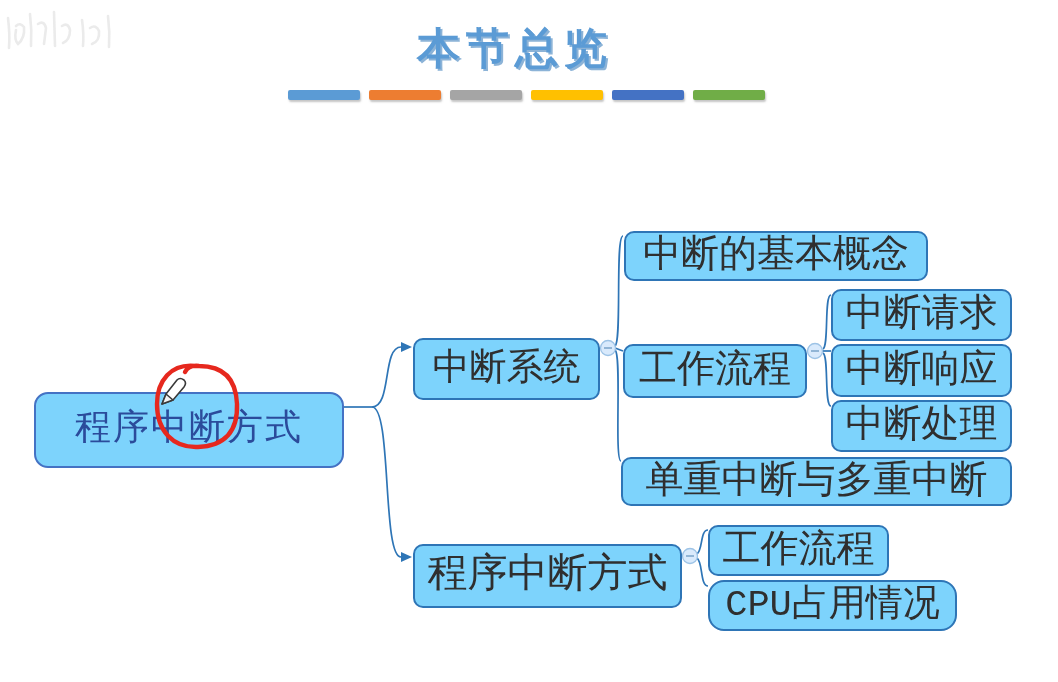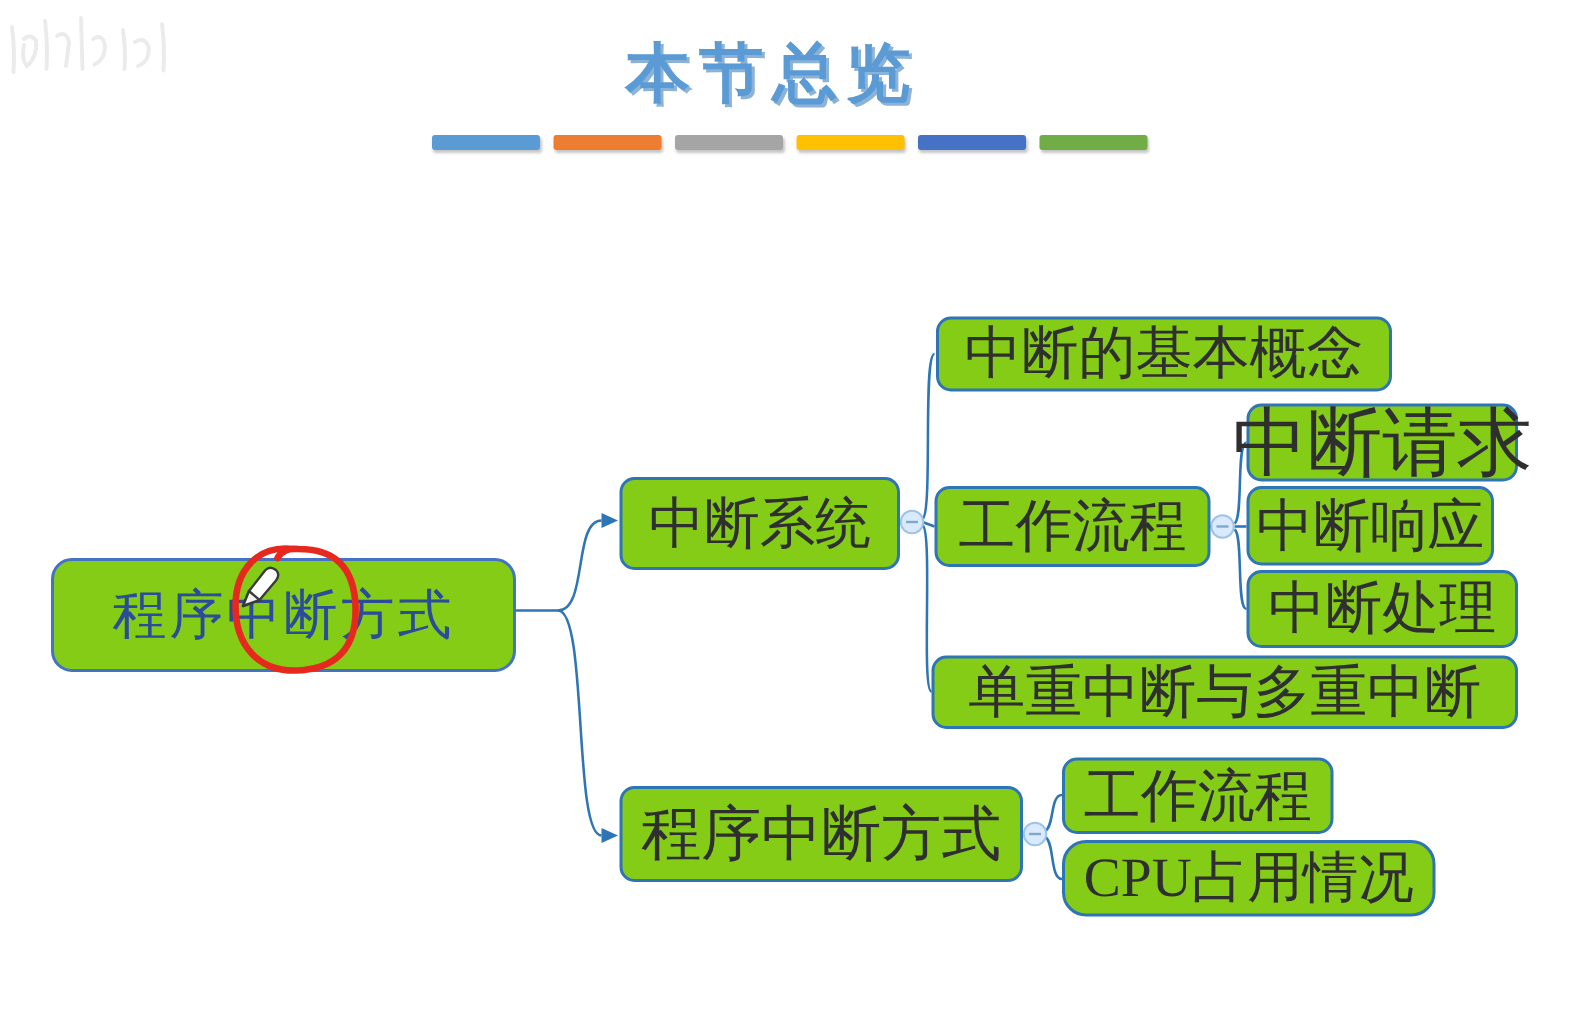--- a/index.html
+++ b/index.html
@@ -1,47 +1,47 @@
 <!DOCTYPE html>
 <html><head>
 <meta charset="utf-8">
 <style>
   html,body{margin:0;padding:0;background:#fff;}
   #page{
     position:relative;width:1058px;height:682px;background:#ffffff;overflow:hidden;
-    font-family:Liberation Serif, serif;
+    font-family:Liberation Mono, monospace;
   }
   
   .title{
     position:absolute;top:20px;left:0;right:0;text-align:center;
     font-size:43px;font-weight:700;color:#5b9bd5;letter-spacing:6px;
     text-shadow:2px 2px 0 rgba(46,117,182,.55);
     transform:translateX(-14px);
   }
   .dashes{
     position:absolute;top:90px;left:288px;display:flex;gap:9px;
   }
   .dash{
     width:72px;height:10px;border-radius:2px;
     box-shadow:1px 2px 2px rgba(150,150,150,.55);
   }
   
   .node{
-    position:absolute;box-sizing:border-box;background:#84cc16;
+    position:absolute;box-sizing:border-box;background:#7dd3fc;
     border:2px solid #2e75b6;border-radius:10px;
     display:flex;align-items:center;justify-content:center;
-    color:#2f2f2f;white-space:nowrap;z-index:2;line-height:1;
+    color:#2f2f2f;white-space:nowrap;z-index:2;line-height:1;margin-top:20px;
   }
   .n-root{left:34px;top:372px;width:310px;height:76px;font-size:36px;
           border-color:#4472c4;border-radius:14px;color:#2b4b9b;letter-spacing:2px;}
   .n-sys  {left:413px;top:318px;width:187px;height:62px;font-size:37px;text-align:right;}
   .n-basic{left:624px;top:211px;width:304px;height:50px;font-size:38px;}
   .n-flow1{left:623px;top:324px;width:184px;height:54px;font-size:38px;}
-  .n-req  {left:831px;top:269px;width:181px;height:52px;font-size:50px;}
-  .n-resp {left:831px;top:324px;width:165px;height:53px;font-size:38px;}
+  .n-req  {left:831px;top:269px;width:181px;height:52px;font-size:38px;}
+  .n-resp {left:831px;top:324px;width:181px;height:53px;font-size:38px;}
   .n-proc {left:831px;top:380px;width:181px;height:52px;font-size:38px;}
   .n-multi{left:621px;top:437px;width:391px;height:49px;font-size:38px;}
   .n-prog {left:413px;top:524px;width:269px;height:64px;font-size:40px;}
   .n-flow2{left:708px;top:505px;width:181px;height:51px;font-size:38px;}
   .n-cpu  {left:708px;top:560px;width:249px;height:51px;font-size:37px;border-radius:16px;}
   
   .layer{position:absolute;left:0;top:0;z-index:1;}
   .overlay{position:absolute;left:0;top:0;z-index:3;pointer-events:none;}
   .wm{position:absolute;left:0;top:0;z-index:0;}
 </style>

